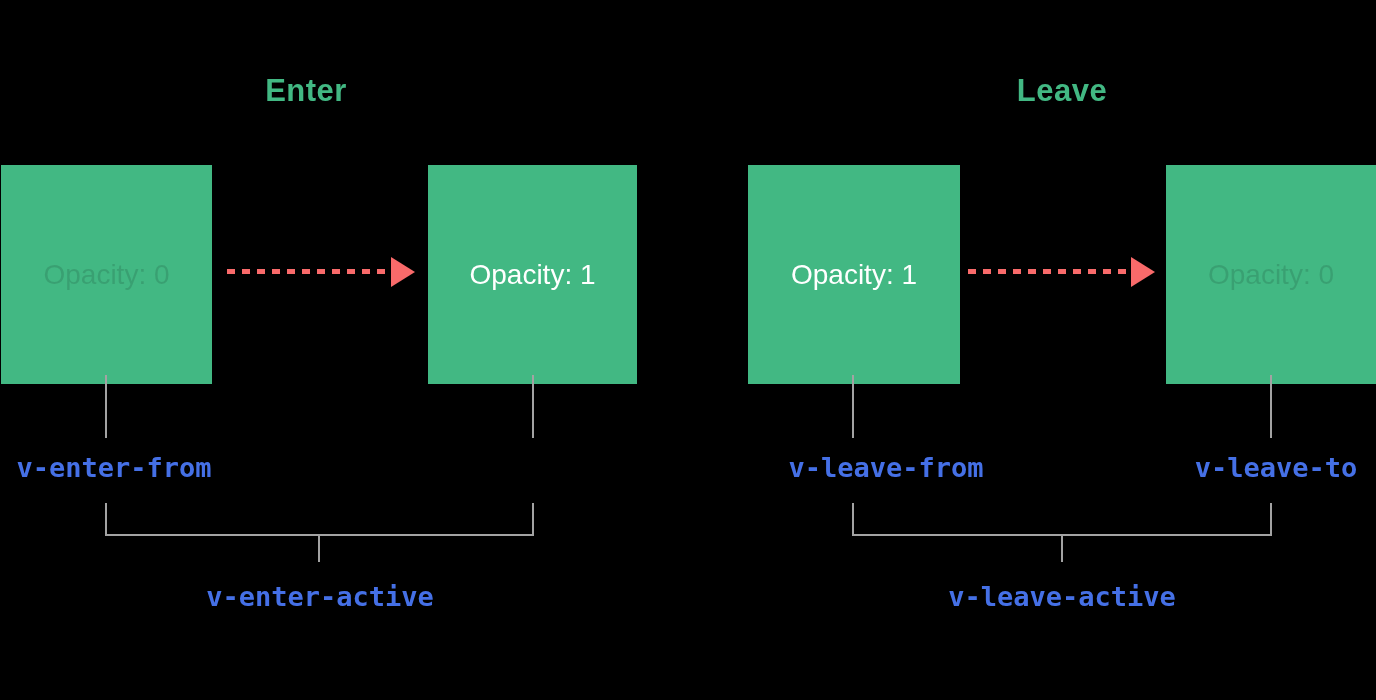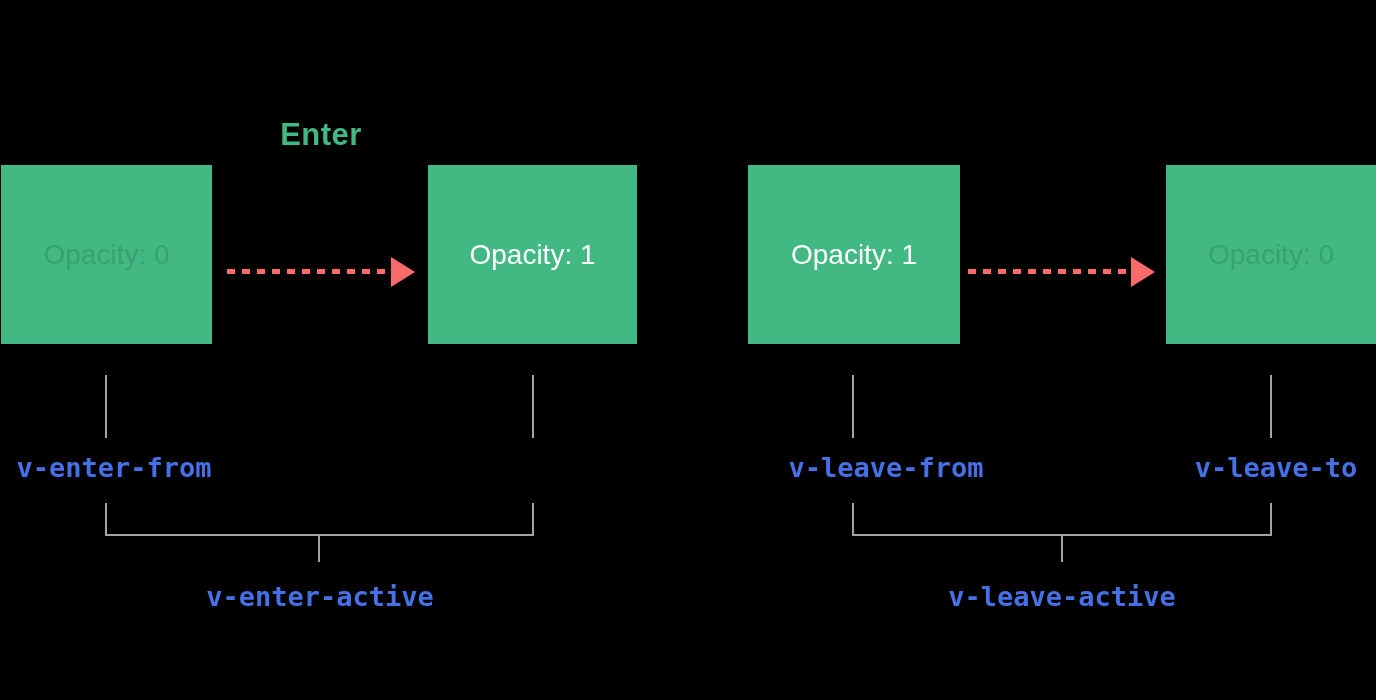--- a/index.html
+++ b/index.html
@@ -11,24 +11,24 @@
   #stage{
     position:relative;width:1376px;height:700px;overflow:hidden;
     background:var(--background);
     font-family:"Liberation Sans",sans-serif;
   }
   .phase-title{
     position:absolute;top:73px;width:200px;text-align:center;
     font-size:31px;font-weight:bold;color:var(--title-green);
     letter-spacing:0.5px;
   }
-  #enter-title{left:221px;margin-top:44px;}
+  #enter-title{left:206px;}
   #leave-title{left:962px;}
   .opacity-box{
-    position:absolute;top:165px;width:210px;height:179px;
+    position:absolute;top:165px;width:210px;height:219px;
     background:var(--box-green);
     display:flex;align-items:center;justify-content:center;text-align:right;
   }
   #box-enter-from{left:1px;width:211px;}
   #box-enter-to{left:428px;width:209px;}
   #box-leave-from{left:748px;width:212px;}
   #box-leave-to{left:1166px;width:210px;}
   .box-label{font-size:28px;color:var(--box-text-white);white-space:nowrap;}
   .box-label.dim{color:var(--box-text-dim);}
   .dotted-line{
@@ -102,20 +102,21 @@
   <div class="stub" id="stub-enter-from"></div>
   <div class="stub" id="stub-enter-to"></div>
 
   <div class="class-label row-from-to" id="label-enter-from">v-enter-from</div>
 
   <div class="bracket" id="bracket-enter"></div>
   <div class="bracket-tick" id="tick-enter"></div>
 
   <div class="class-label row-active" id="label-enter-active">v-enter-active</div>
 
+  <div class="phase-title" id="leave-title">Leave</div>
 
   <div class="opacity-box" id="box-leave-from">
     <span class="box-label">Opacity: 1</span>
   </div>
 
   <div class="dotted-line" id="arrow-leave-line"></div>
   <div class="arrow-head" id="arrow-leave-head"></div>
 
   <div class="opacity-box" id="box-leave-to">
     <span class="box-label dim">Opacity: 0</span>

